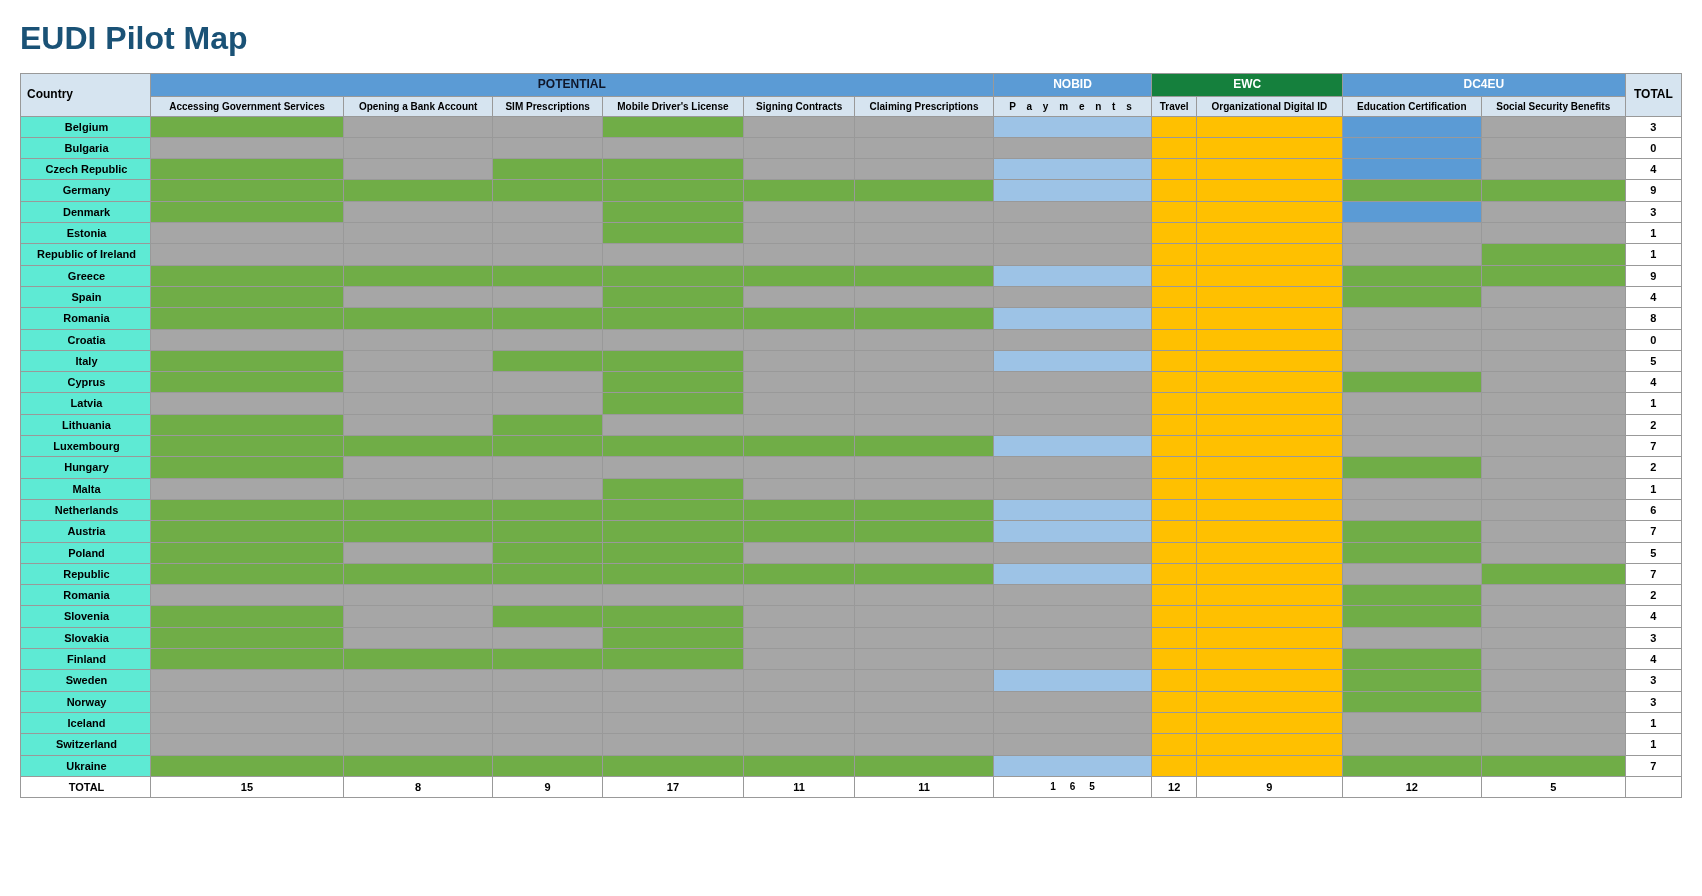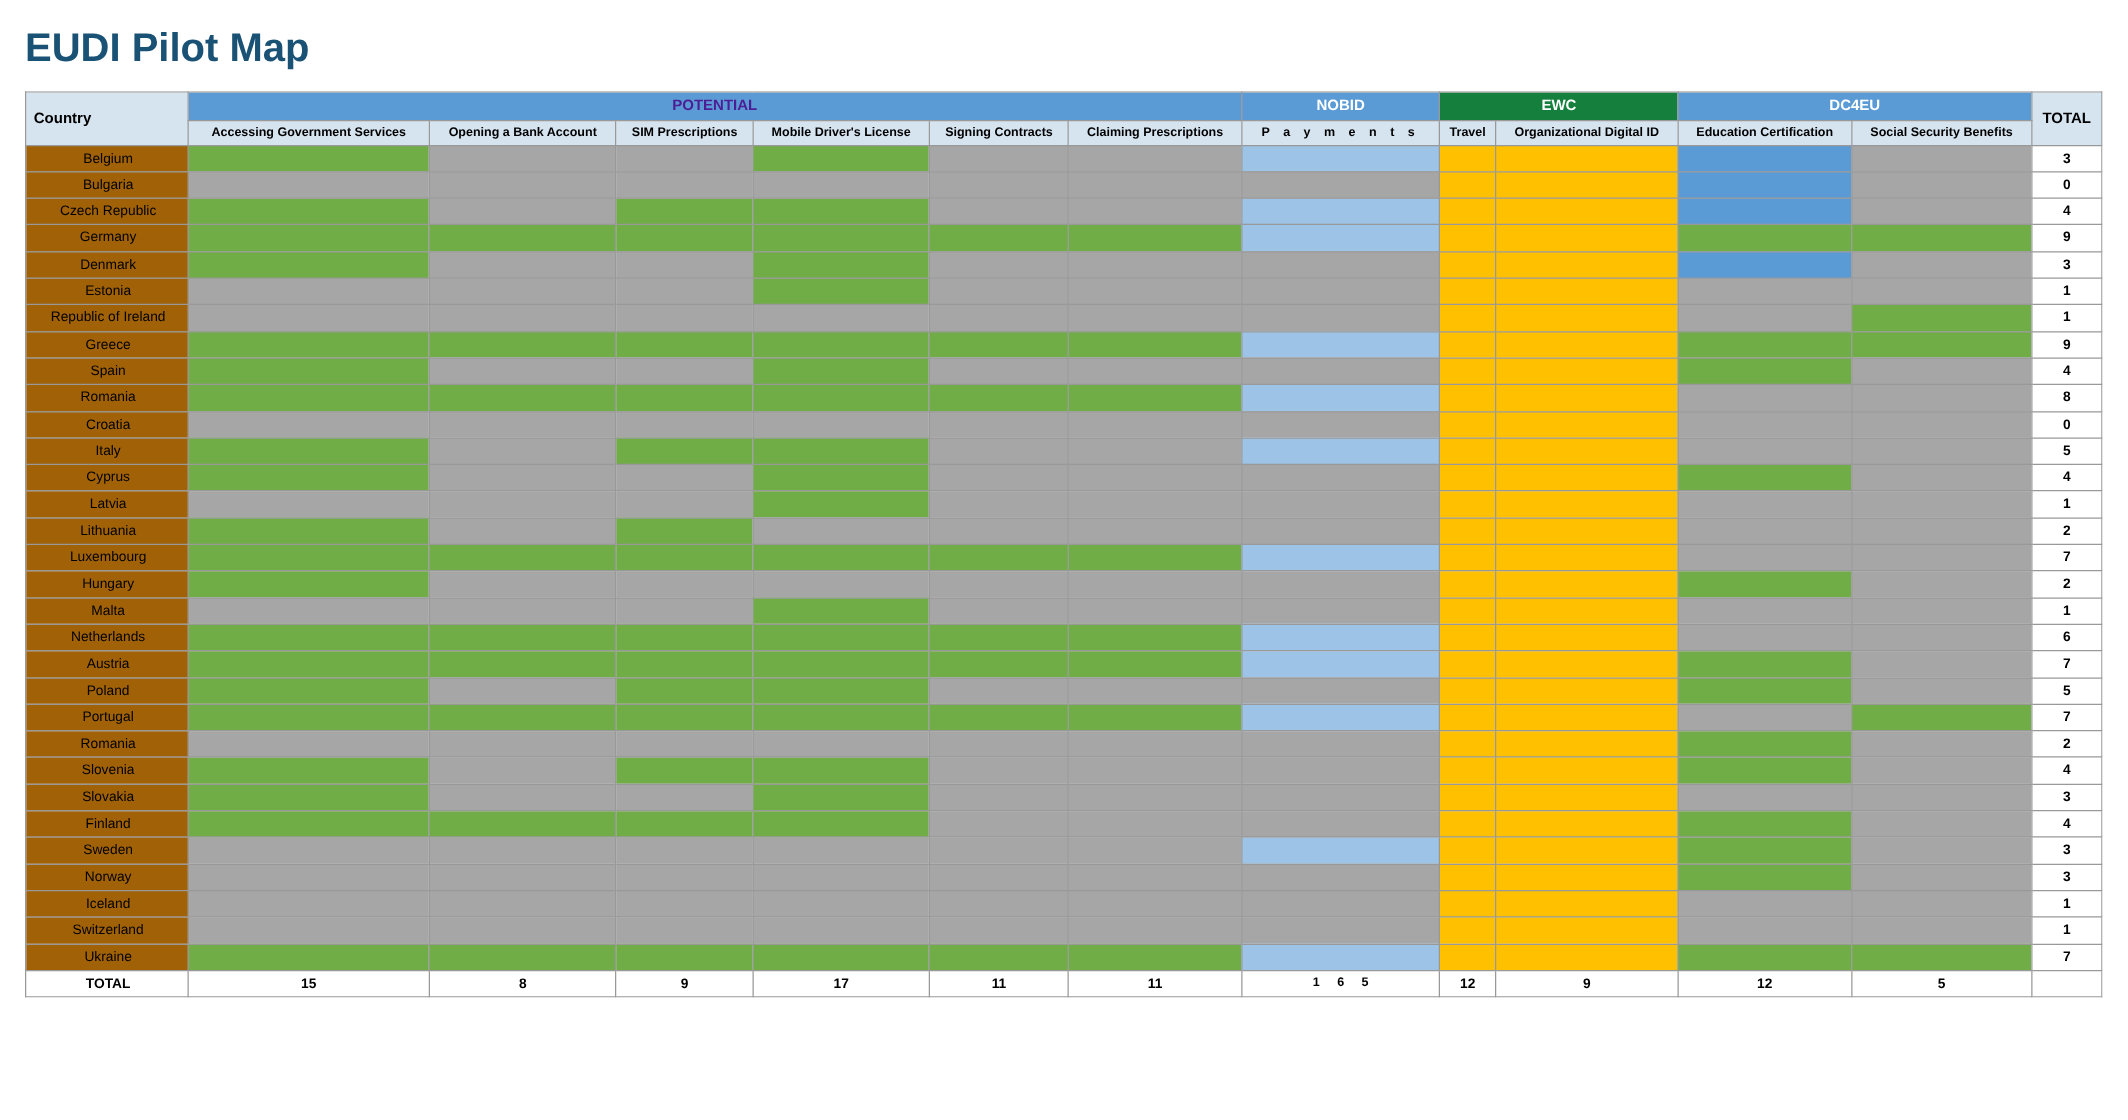--- a/index.html
+++ b/index.html
@@ -23,21 +23,21 @@
     }
     
     
     .header-group th {
       font-weight: bold;
       font-size: 12px;
     }
     
     .group-potential {
       background-color: #5b9bd5;
-      color: #4c1d95;
+      color: #0f172a;
     }
     .group-nobid {
       background-color: #5b9bd5;
       color: #fff;
       margin-top: 23px;
     }
     .group-ewc {
       background-color: #15803d;
       color: #fff;
     }
@@ -51,22 +51,22 @@
       font-weight: bold;
       font-size: 10px;
       vertical-align: middle;
       margin-top: 42px;
     }
     
     .col-country {
       width: 130px;
       text-align: left;
       padding-left: 6px;
-      font-weight: normal;
-      background: #a16207;
+      font-weight: bold;
+      background: #5eead4;
     }
     
     .col-country-header {
       font-weight: bold;
       font-size: 12px;
       background-color: #d6e4f0;
     }
     
     .total-header {
       background-color: #d6e4f0;
@@ -448,21 +448,21 @@
           <td class="gray"></td>
           <td class="gray"></td>
           <td class="gray"></td>
           <td class="orange"></td>
           <td class="orange"></td>
           <td class="green"></td>
           <td class="gray"></td>
           <td class="row-total">5</td>
         </tr>
         <tr>
-          <td class="col-country">Portugal</td>
+          <td class="col-country">Republic</td>
           <td class="green"></td>
           <td class="green"></td>
           <td class="green"></td>
           <td class="green"></td>
           <td class="green"></td>
           <td class="green"></td>
           <td class="light-blue"></td>
           <td class="orange"></td>
           <td class="orange"></td>
           <td class="gray"></td>

